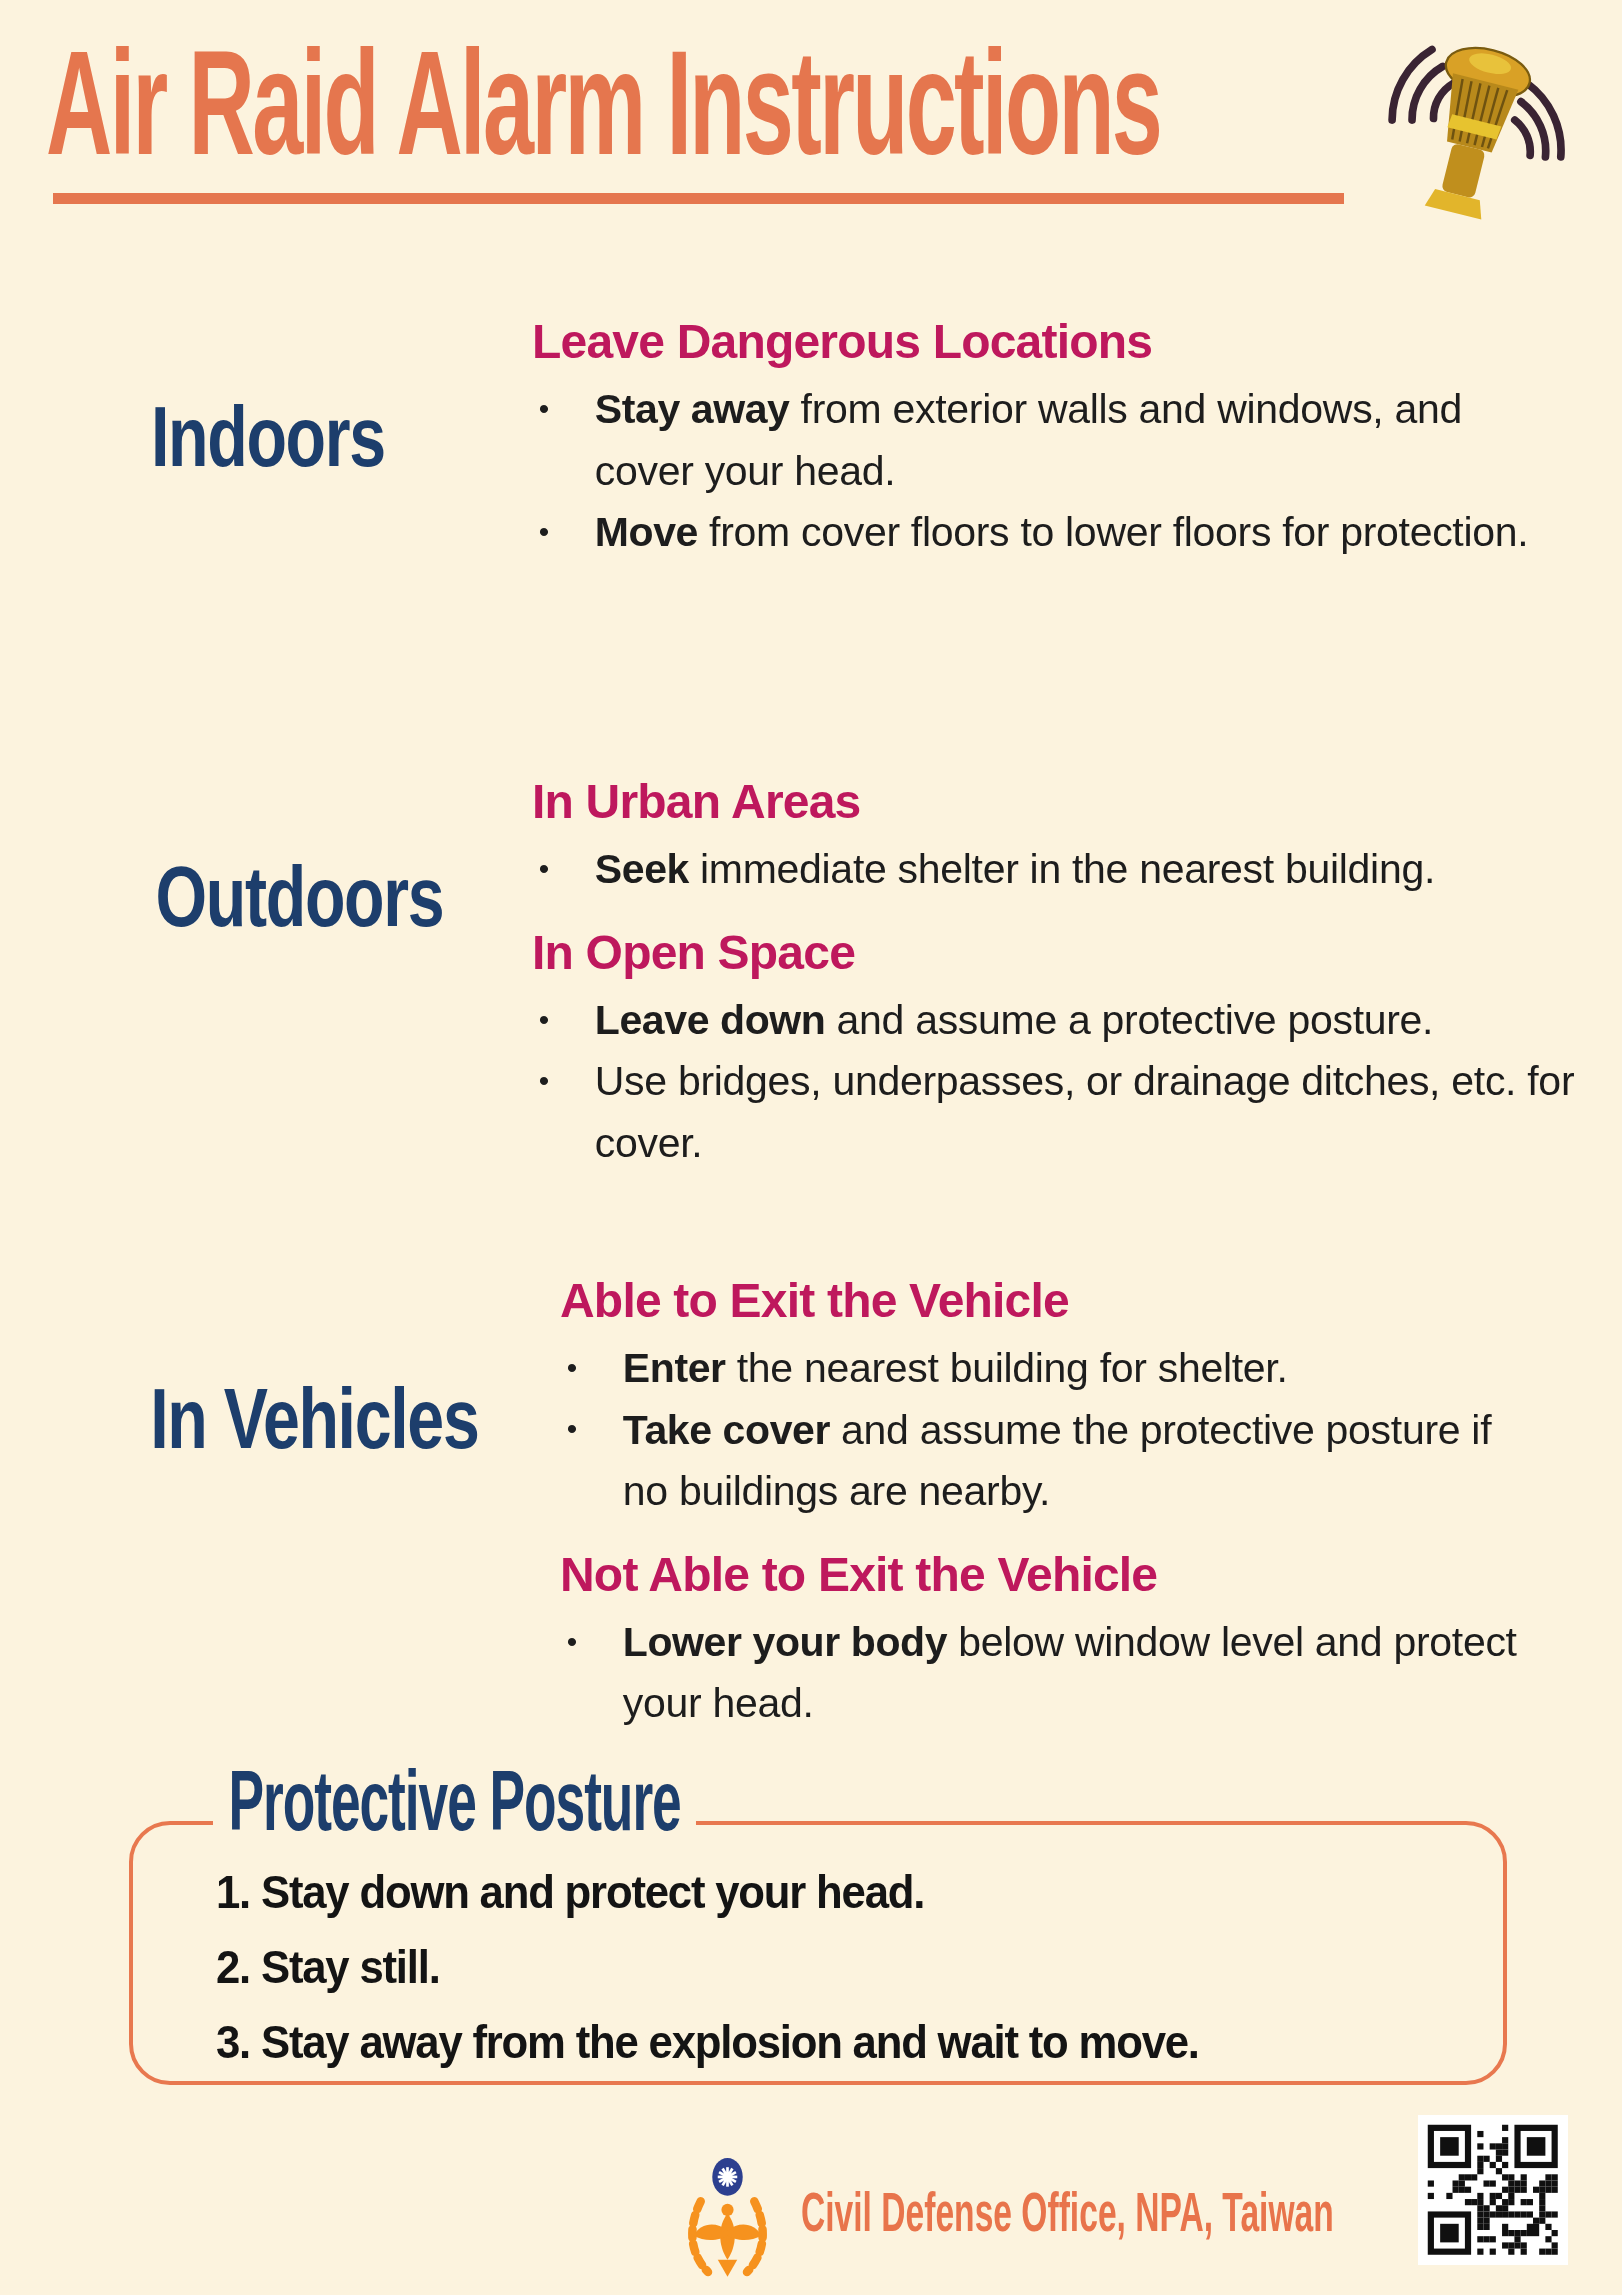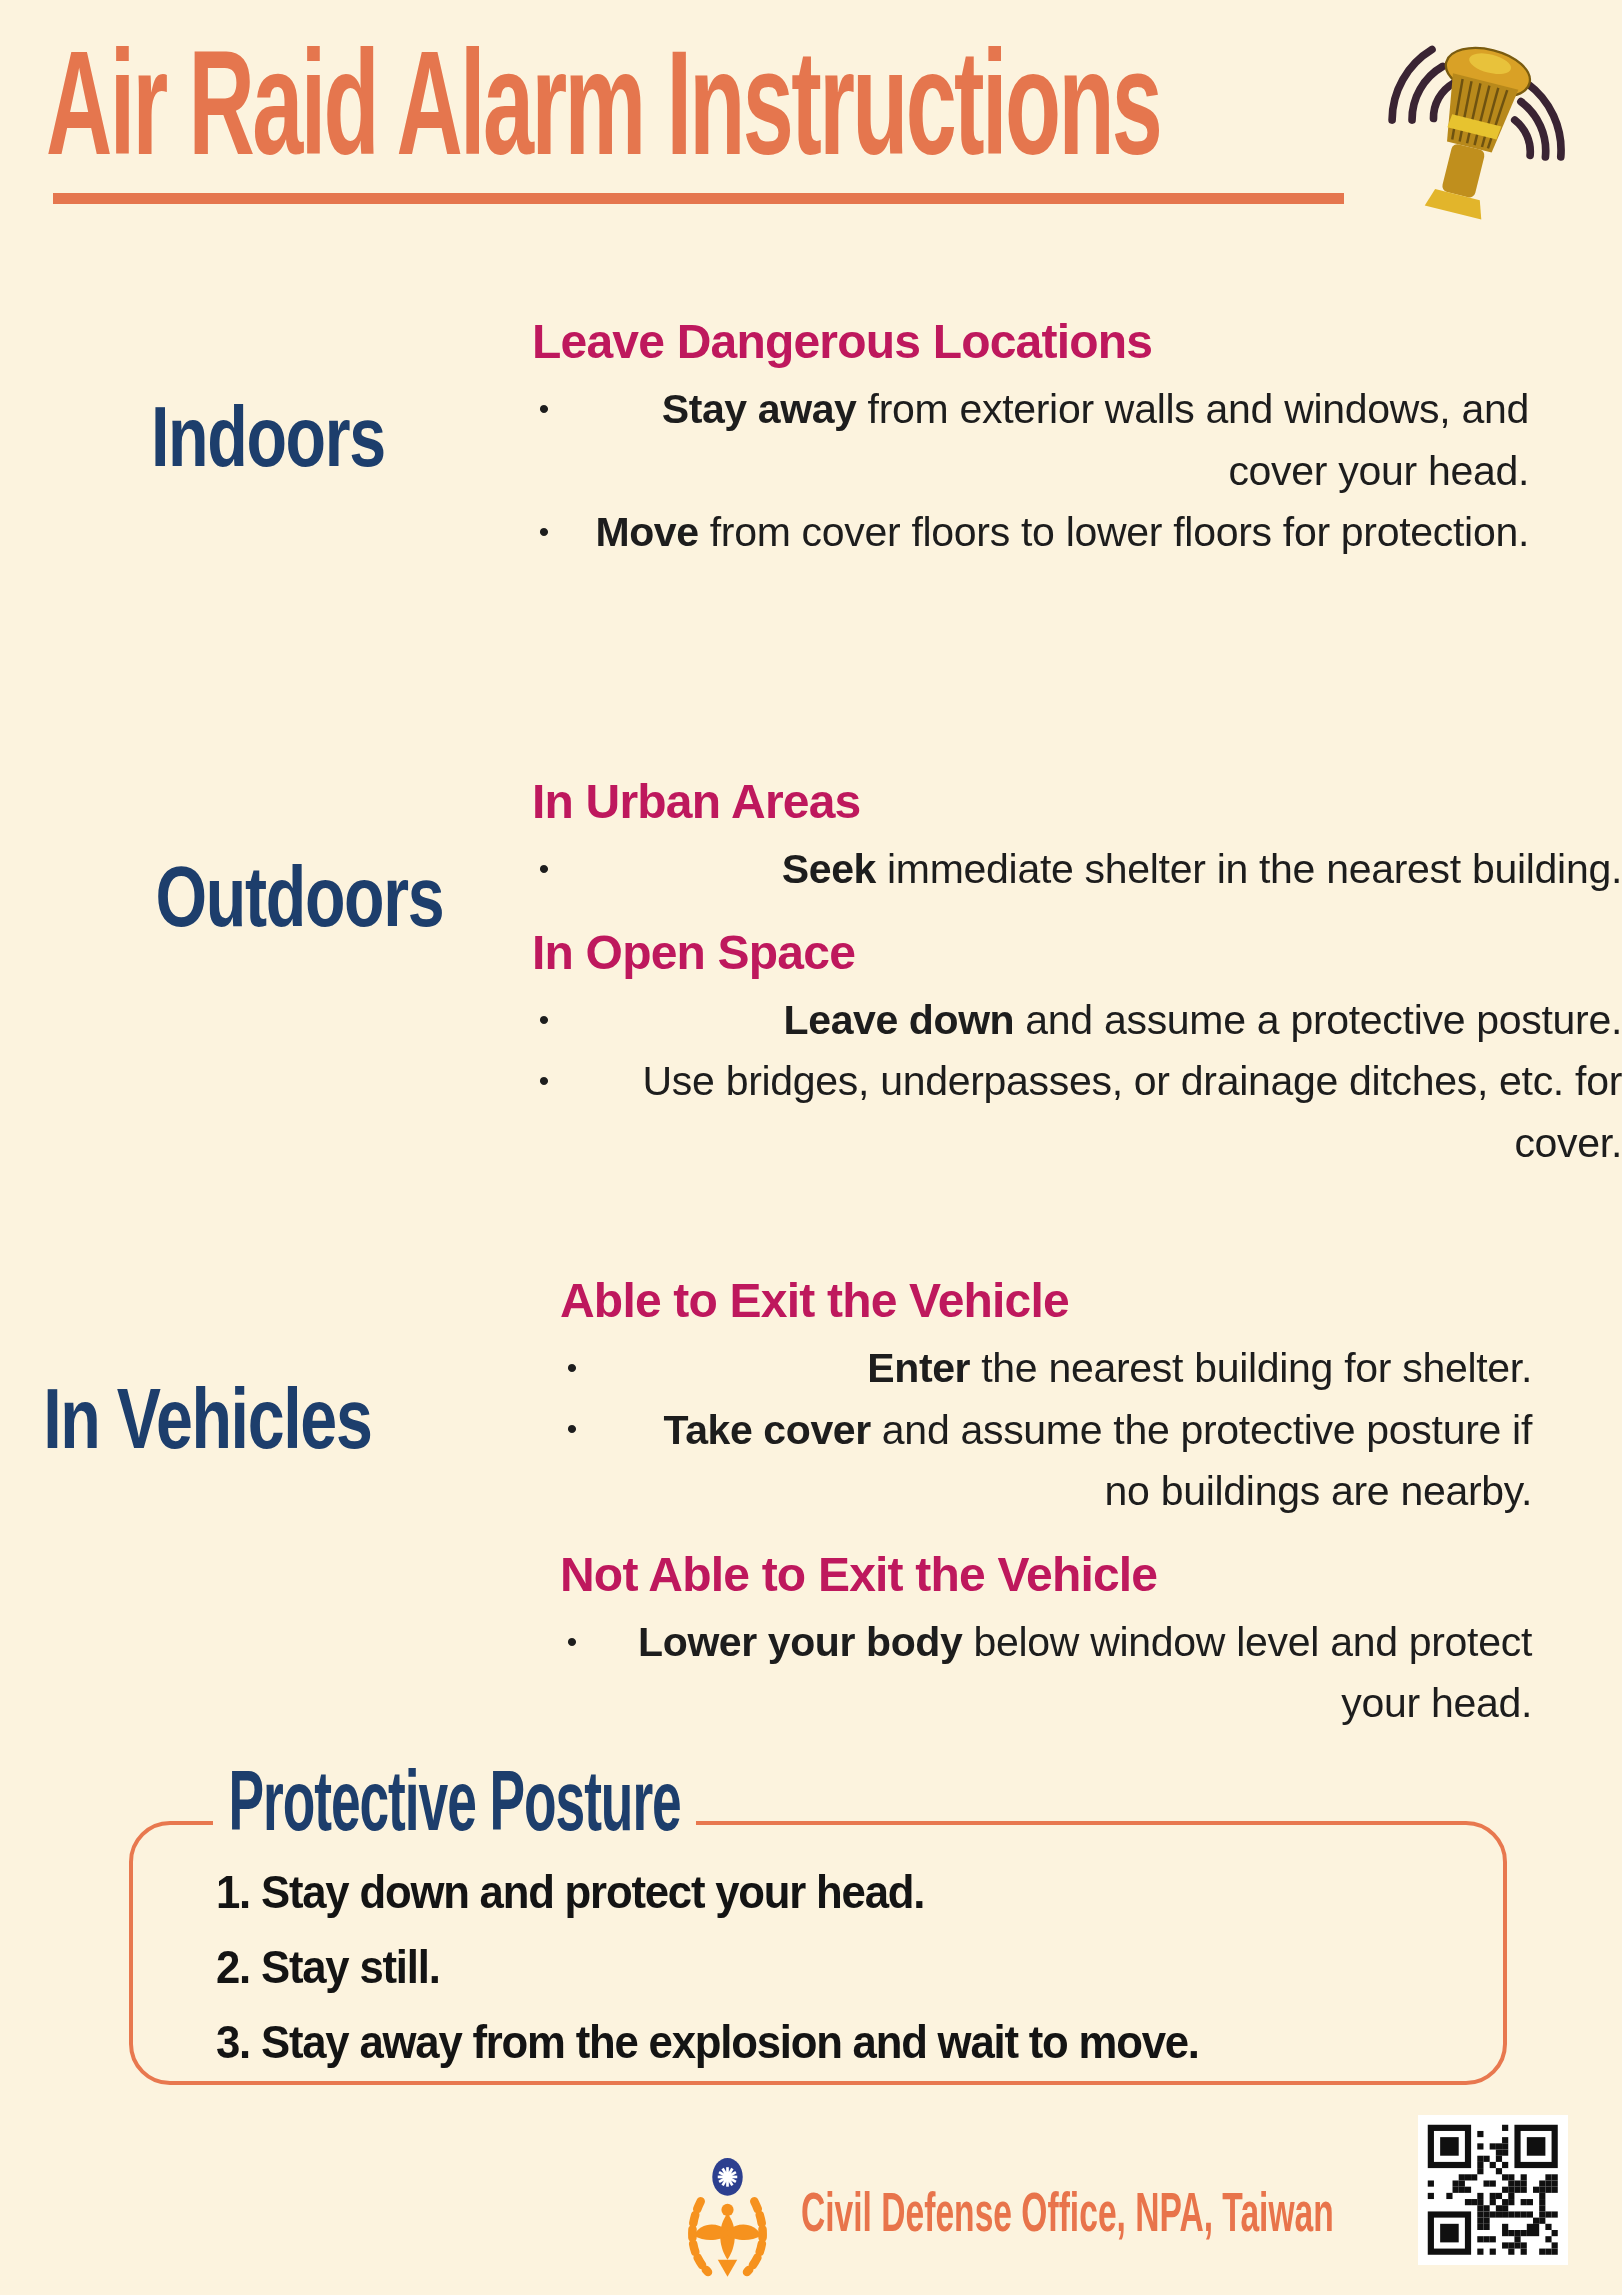--- a/index.html
+++ b/index.html
@@ -10,36 +10,36 @@
   .title{position:absolute;left:46px;top:25px;font-size:148px;line-height:1.05;font-weight:bold;
          color:#E5764E;letter-spacing:-4.2px;white-space:nowrap;transform:scaleX(0.62);transform-origin:left top;}
   .title-underline{position:absolute;left:53px;top:193px;width:1291px;height:11px;background:#E5764E;}
 
   .siren{position:absolute;left:1378px;top:25px;width:203px;height:207px;}
 
   
   .icon-block{position:absolute;display:flex;flex-direction:row;align-items:center;}
   .ib-indoors{left:118px;top:306px;width:287px;}
   .ib-outdoors{left:115px;top:763px;width:292px;}
-  .ib-vehicles{left:104px;top:1315px;width:314px;justify-content:flex-end;}
+  .ib-vehicles{left:104px;top:1315px;width:314px;}
   .sec-label{margin-top:6.8px;font-size:85px;font-weight:bold;color:#1D3E6C;letter-spacing:-1.7px;
              white-space:nowrap;transform:scaleX(0.78);transform-origin:center top;line-height:1;}
   .ib-vehicles .sec-label{margin-top:13.5px;}
 
   .text-col{position:absolute;}
   .tc-indoors{left:532px;top:314px;width:997px;}
   .tc-outdoors{left:532px;top:774px;width:1090px;}
   .tc-vehicles{left:560px;top:1273px;width:972px;}
 
   .group-h{margin:0 0 10px 0;font-size:48px;font-weight:bold;color:#be185d;letter-spacing:-0.8px;line-height:1.15;}
   .group{margin:0;}
   .group + .group{margin-top:24px;}
   .bullet{display:flex;font-size:41px;line-height:1.5;color:#1D1D1D;letter-spacing:-0.3px;}
   .bullet .dot{flex:none;width:56px;padding-left:6.8px;font-size:30px;padding-top:6.8px;}
-  .bullet .txt{flex:1;text-align:right;}
+  .bullet .txt{flex:1;}
   .lead{font-weight:bold;letter-spacing:-0.4px;}
 
   
   .pp-box{position:absolute;left:129px;top:1821px;width:1370px;height:256px;
           border:4.2px solid #E8784F;border-radius:41px;}
   .pp-heading{position:absolute;left:80px;top:-68px;background:#FCF3DE;padding:0 25px;
               font-size:86px;font-weight:bold;color:#1D3E6C;letter-spacing:-1.7px;line-height:1;
               white-space:nowrap;transform:scaleX(0.62);transform-origin:left top;}
   .pp-list{position:absolute;left:83px;top:29px;transform:scaleX(0.93);transform-origin:left top;}
   .pp-item{font-size:47px;font-weight:bold;color:#141414;letter-spacing:-1.3px;line-height:1.6;white-space:nowrap;}

